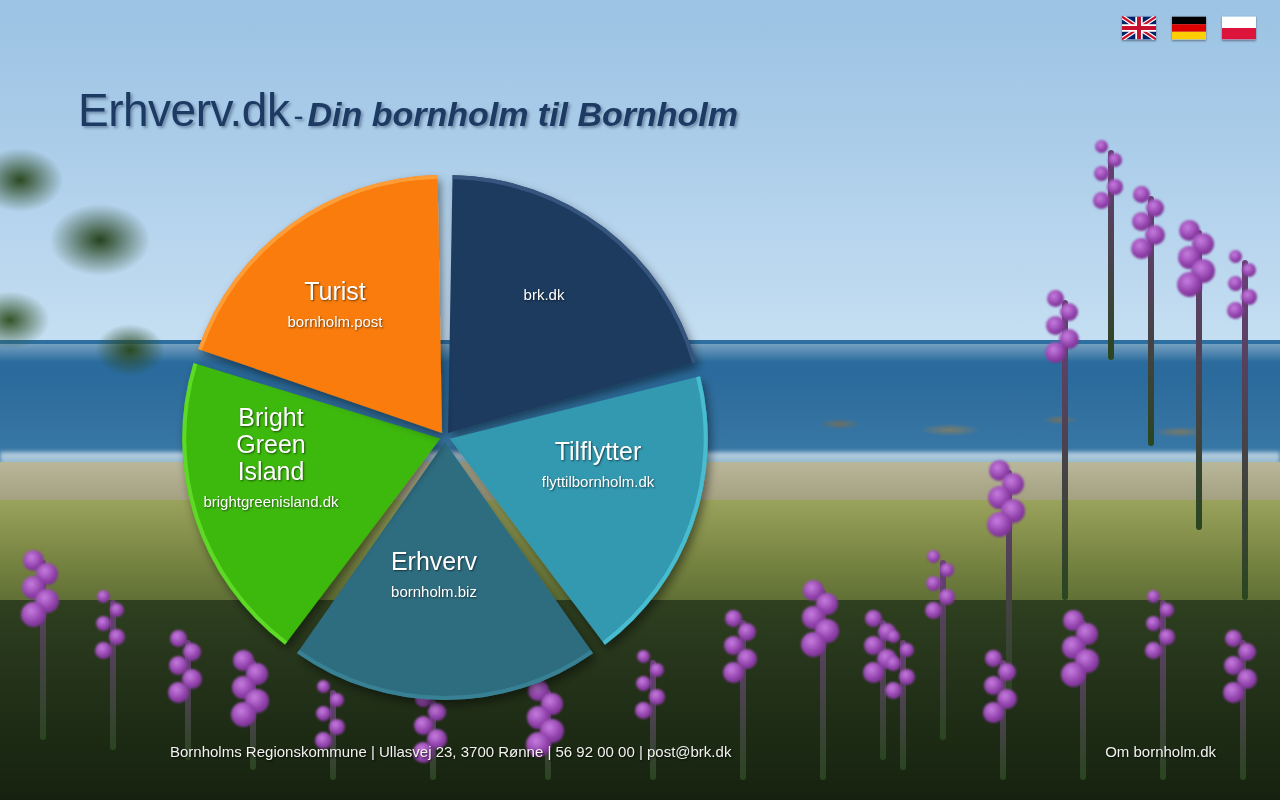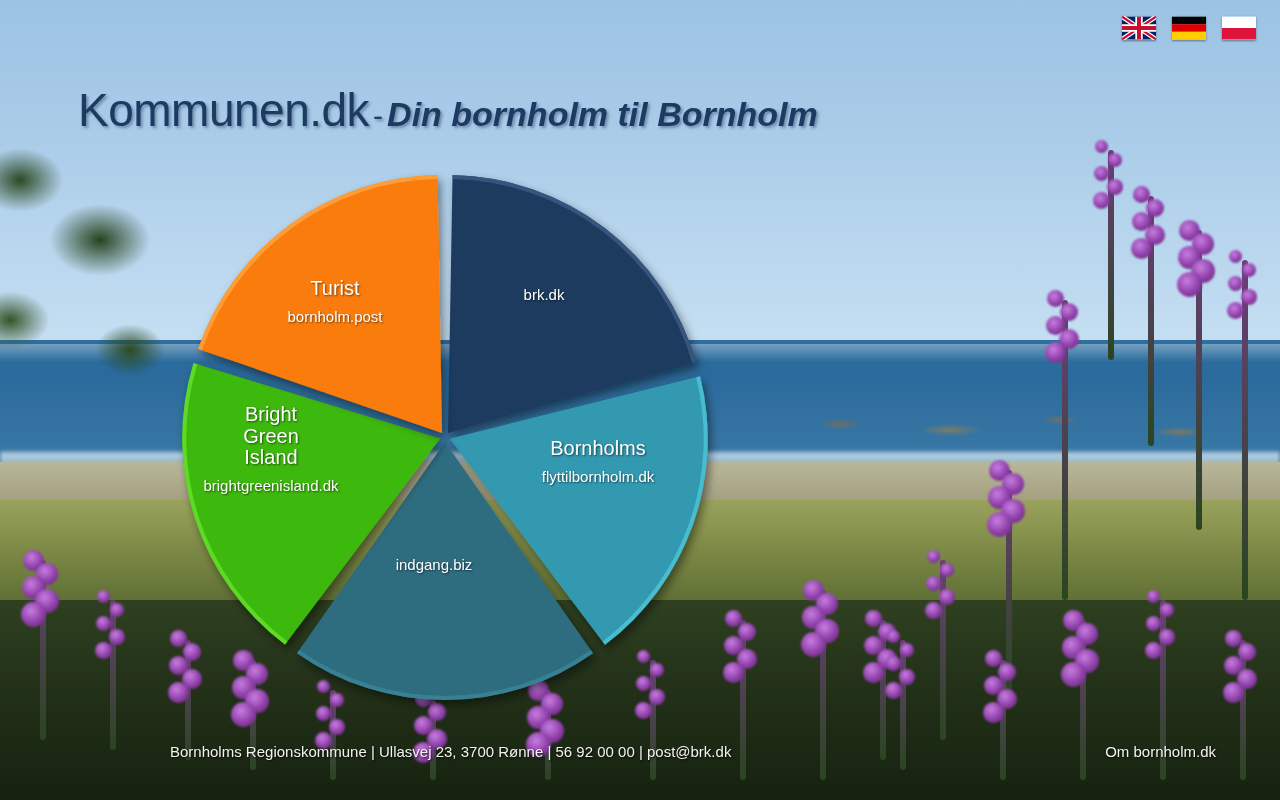--- a/index.html
+++ b/index.html
@@ -53,21 +53,21 @@
   #title .main{font-size:46px;color:#1d3a63;letter-spacing:-.5px;font-family:"Liberation Sans Narrow","Liberation Sans",sans-serif;}
   #title .dash{font-size:30px;color:#20406a;padding:0 4px;}
   #title .sub{font-size:34px;color:#1d3a63;font-style:italic;font-weight:bold;
     font-family:"Liberation Sans Narrow","Liberation Sans",sans-serif;}
 
   
   #pie{position:absolute;left:170px;top:160px;width:560px;height:560px;z-index:20;}
   #pie svg{display:block;overflow:visible;}
   .seg-label{position:absolute;text-align:center;color:#ffffff;pointer-events:none;
     text-shadow:1px 1px 2px rgba(0,0,0,.55);line-height:1.08;}
-  .seg-title{font-size:20px;display:block;}
+  .seg-title{font-size:25px;display:block;}
   .seg-url{font-size:15px;display:block;margin-top:9px;}
 
   
   #footer{position:absolute;left:0;bottom:40px;width:1240px;z-index:30;
     display:flex;justify-content:space-between;align-items:center;
     padding:0 24px;box-sizing:border-box;}
   #footer .ftxt{font-size:15px;color:#f2f2ef;text-shadow:1px 1px 2px rgba(0,0,0,.8);}
   #footer .fleft{margin-left:146px;}
   #footer .fright{cursor:pointer;}
 </style>
@@ -239,21 +239,21 @@
     <rect width="60" height="13.34" y="13.34" fill="#DD0000"></rect>
     <rect width="60" height="13.34" y="26.66" fill="#FFCE00"></rect>
   </svg>
   <svg class="flag" viewBox="0 0 60 40">
     <rect width="60" height="20" y="0" fill="#fff"></rect>
     <rect width="60" height="20" y="20" fill="#DC143C"></rect>
   </svg>
 </div>
 
 <div id="title">
-  <span class="main">Kommunen.dk</span><span class="dash">-</span><span class="sub">Din bornholm til Bornholm</span>
+  <span class="main">Erhverv.dk</span><span class="dash">-</span><span class="sub">Din bornholm til Bornholm</span>
 </div>
 
 <div id="pie">
   <svg id="pie-svg" width="560" height="560" viewBox="0 0 560 560">
       <defs>
         <filter id="pieShadow" x="-25%" y="-25%" width="150%" height="150%">
           <feDropShadow dx="3" dy="5" stdDeviation="5" flood-color="#000" flood-opacity="0.45"></feDropShadow>
         </filter>
       </defs>
       <g filter="url(#pieShadow)" style="cursor: pointer;">
@@ -275,25 +275,26 @@
       <g filter="url(#pieShadow)" style="cursor: pointer;">
         <path d="M 272.06107373853763 272.95491502812524 L 28.1172812339139 188.9583311781788 A 258 258 0 0 1 267.5583528777185 14.994209677776269 Z" fill="#f97b07"></path>
         <path d="M 28.1172812339139 188.9583311781788 A 258 258 0 0 1 267.5583528777185 14.994209677776269 L 267.6281625034676 18.993600458401858 A 254 254 0 0 0 31.89935553631119 190.26060379600744 Z" fill="#ffa340" opacity="0.85"></path>
       </g>
     </svg>
   <div id="pie-labels">
       <div class="seg-label" style="left: 279px; top: 118px; width: 190px;">
         <span class="seg-url">brk.dk</span>
       </div>
       <div class="seg-label" style="left: 333px; top: 278px; width: 190px;">
-        <span class="seg-title">Bornholms</span>
+        <span class="seg-title">Tilflytter</span>
         <span class="seg-url">flyttilbornholm.dk</span>
       </div>
       <div class="seg-label" style="left: 169px; top: 388px; width: 190px;">
-        <span class="seg-url">indgang.biz</span>
+        <span class="seg-title">Erhverv</span>
+        <span class="seg-url">bornholm.biz</span>
       </div>
       <div class="seg-label" style="left: 6px; top: 244px; width: 190px;">
         <span class="seg-title">Bright<br>Green<br>Island</span>
         <span class="seg-url">brightgreenisland.dk</span>
       </div>
       <div class="seg-label" style="left: 70px; top: 118px; width: 190px;">
         <span class="seg-title">Turist</span>
         <span class="seg-url">bornholm.post</span>
       </div>
     </div>

